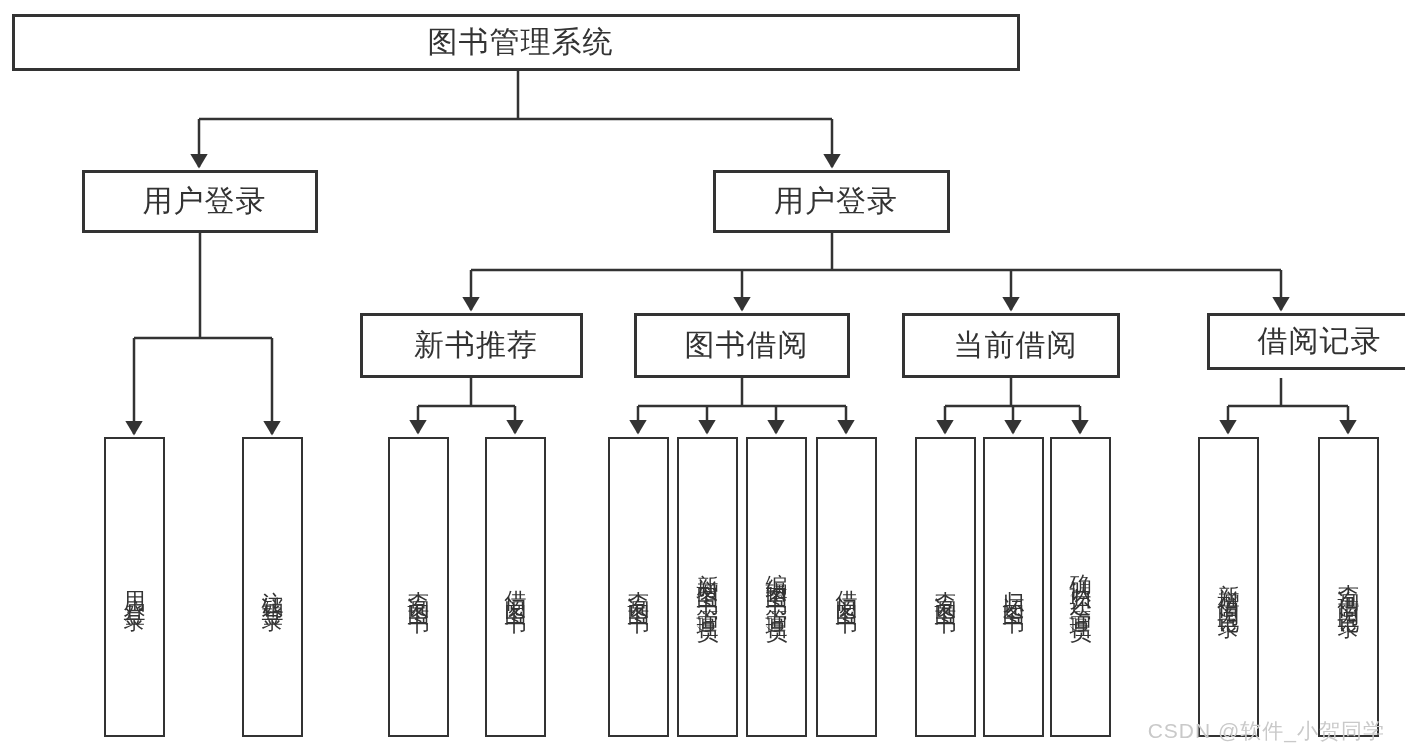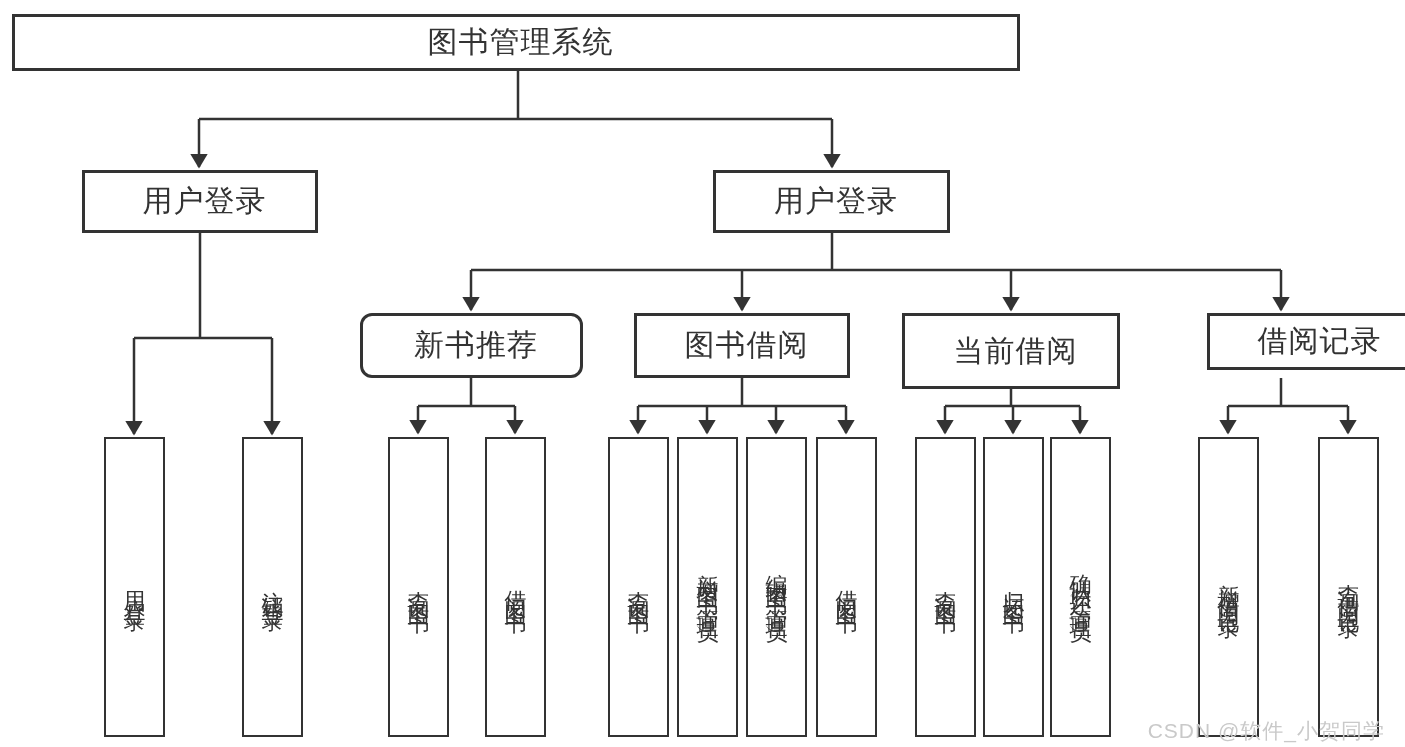--- a/index.html
+++ b/index.html
@@ -108,27 +108,27 @@
     <span>图书管理系统</span>
   </div>
 
   <div class="node" style="left:82px; top:170px; width:236px; height:63px;">
     <span>用户登录</span>
   </div>
   <div class="node" style="left:713px; top:170px; width:237px; height:63px;">
     <span>用户登录</span>
   </div>
 
-  <div class="node" style="left:360px; top:313px; width:223px; height:65px;border-radius:12px;">
+  <div class="node" style="left:360px; top:313px; width:223px; height:65px;">
     <span>新书推荐</span>
   </div>
   <div class="node" style="left:634px; top:313px; width:216px; height:65px;font-family:Liberation Serif, serif;">
     <span>图书借阅</span>
   </div>
-  <div class="node" style="left:902px; top:313px; width:218px; height:76px;">
+  <div class="node" style="left:902px; top:313px; width:218px; height:65px;">
     <span>当前借阅</span>
   </div>
   <div class="node" style="left:1207px; top:313px; width:216px; height:57px;">
     <span>借阅记录</span>
   </div>
 
   <div class="leaf" style="left:104px;">
     <span class="vlabel">用户登录</span>
   </div>
   <div class="leaf" style="left:242px;">

